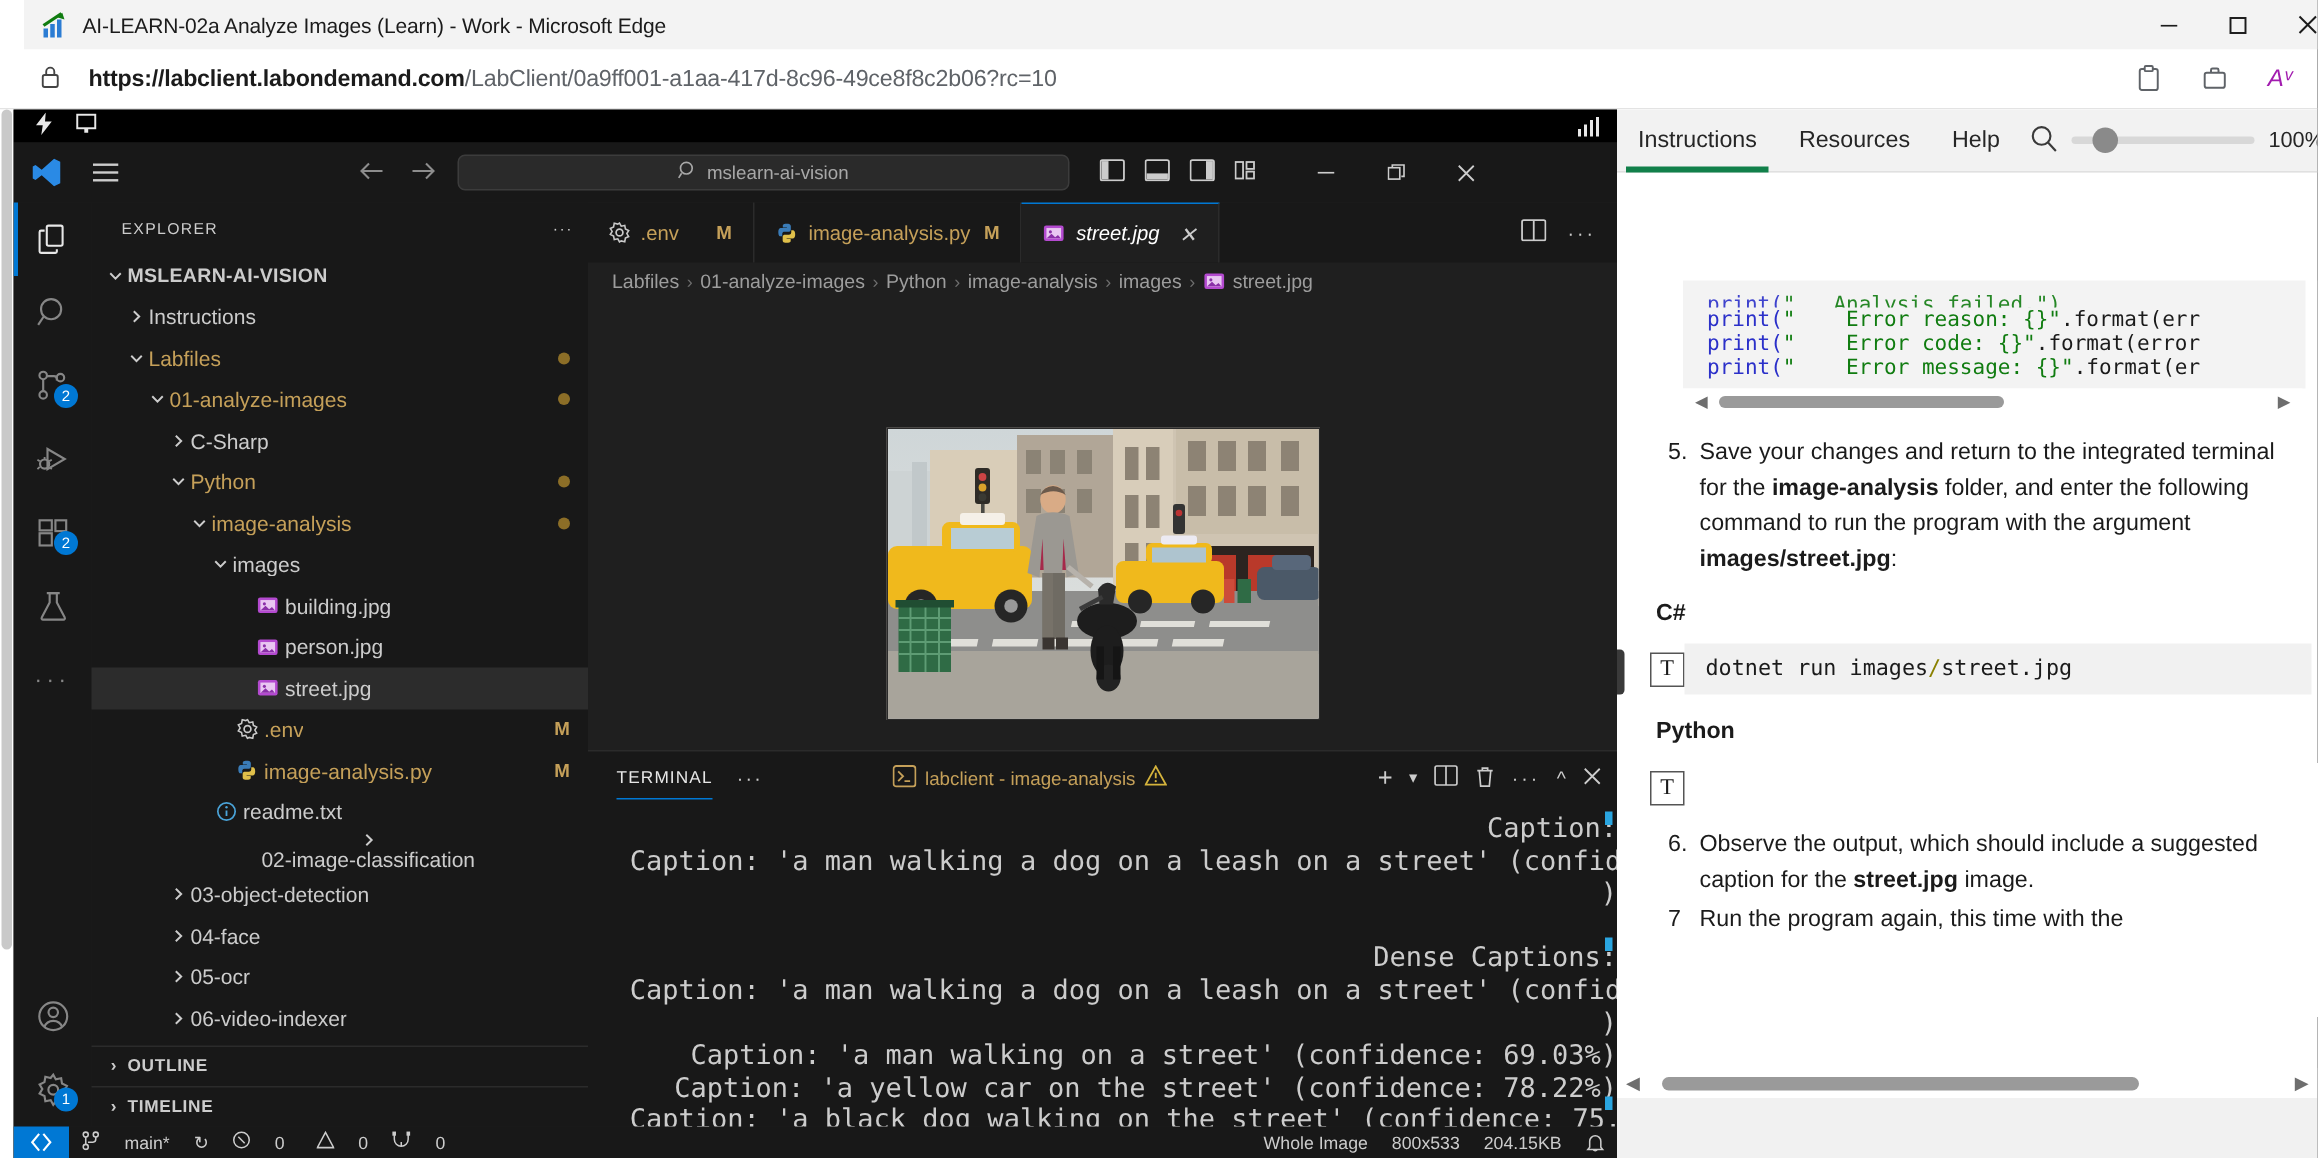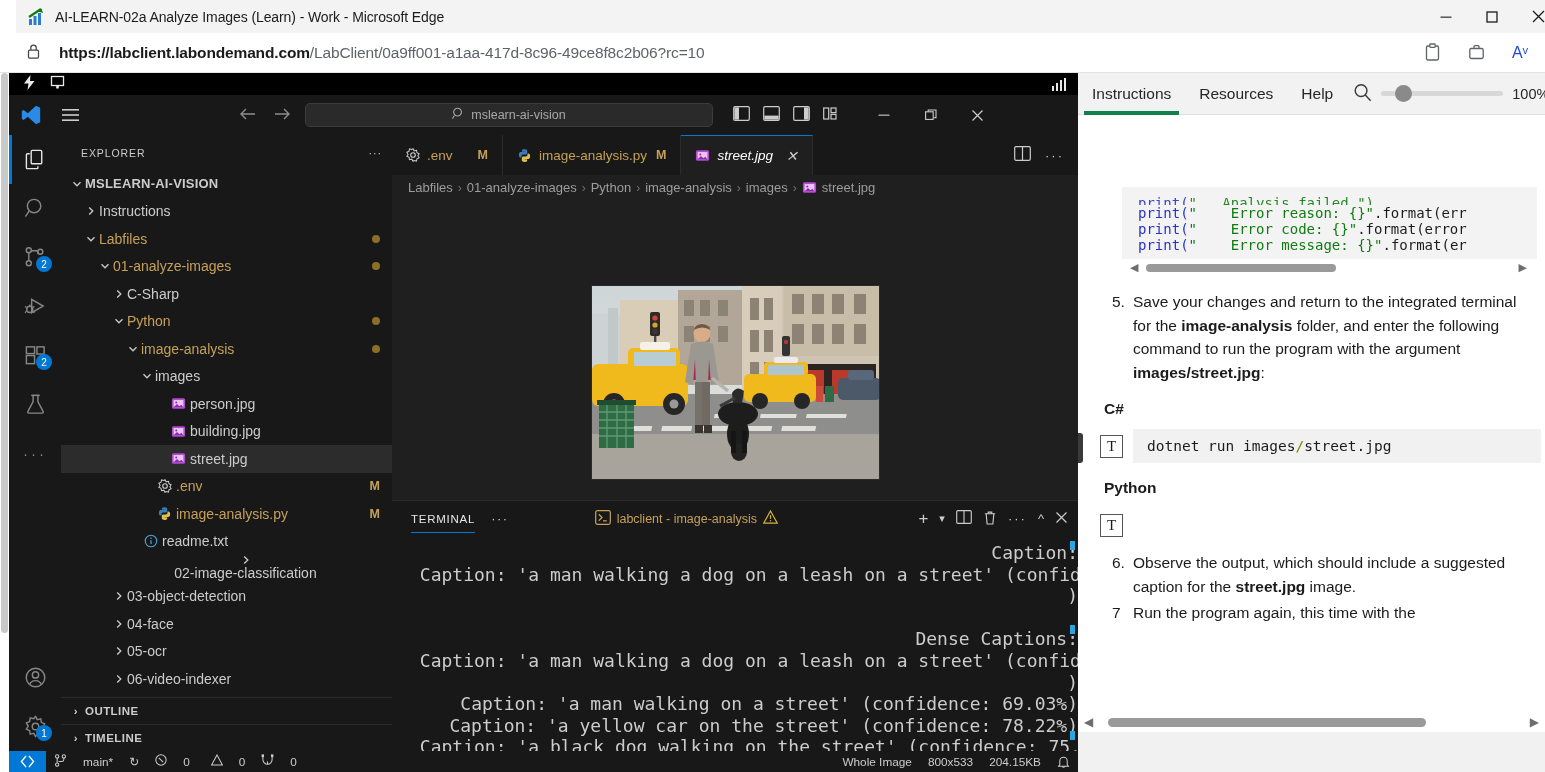--- a/index.html
+++ b/index.html
@@ -45,21 +45,21 @@
     font-size: 15.5px; color: #5f6368; white-space: nowrap;
     letter-spacing: -0.15px;
   }
   #edge-url b { color: #1b1b1b; font-weight: 600; }
   #edge-toolbar-right {
     margin-left: auto; display: flex; align-items: center; gap: 6px;
     margin-right: 6px;
   }
   .edge-tbicon {
     width: 38px; height: 32px; display: flex; align-items: center;
-    justify-content: center; color: #1d4ed8;
+    justify-content: center; color: #a21caf; font-style: italic;
   }
 
   
   #browser-scroll {
     position: absolute; left: 0; top: 73px; width: 9px; height: 699px;
     background: #ffffff;
   }
   #browser-scroll .thumb {
     position: absolute; left: 1px; top: 0px; width: 7px; height: 560px;
     background: #c9c9c9; border-radius: 4px;
@@ -297,21 +297,21 @@
     font-size: 15.5px; font-weight: 700; color: #1b1b1b;
     margin: 16px 0 11px 26px;
   }
   .cmd-row { display: flex; align-items: stretch; margin-right: 4px; }
   .cmd-t {
     width: 23px; height: 23px; border: 1px solid #555; margin-left: 22px; margin-top: 6px;
     display: flex; align-items: center; justify-content: center;
     font-family: "Liberation Serif", serif; font-size: 15px; color: #1b1b1b; flex: none;
   }
   .cmd-box {
-    flex: 1; background: #f1f1f1; margin-left: 10px; padding: 9px 0 9px 14px;
+    flex: 1; background: #f1f1f1; padding: 9px 0 9px 14px;
     font-family: "DejaVu Sans Mono", monospace; font-size: 14.5px;
     color: #1b1b1b; white-space: nowrap; overflow: hidden;
   }
   .cmd-box .sl { color: #8a8000; }
 
   #lab-bottom-scroll {
     position: absolute; left: 0; bottom: 40px; width: 467px; height: 20px;
     display: flex; align-items: center; padding: 0 6px; background: #fff;
   }
   #lab-footer { position: absolute; left: 0; bottom: 0; width: 467px; height: 40px; background: #f1f1f1; }
@@ -626,33 +626,33 @@
         <div class="tree-row" style="padding-left: 92px;">
           <span class="chev"></span>
           <span class="ficon">
             <svg width="15" height="15" viewBox="0 0 16 16">
               <rect x="1" y="2.5" width="14" height="11" rx="1.6" fill="#b44ad0"></rect>
               <rect x="2.8" y="4.3" width="10.4" height="7.4" fill="#e9c6f2"></rect>
               <circle cx="5.6" cy="7" r="1.1" fill="#8a2fa8"></circle>
               <path d="M3 11.6 L6.4 8.4 L9 10.8 L11 9.3 L13 11.6 Z" fill="#8a2fa8"></path>
             </svg>
           </span>
-          <span class="label" style="color: rgb(204, 204, 204);">person.jpg</span>
+          <span class="label" style="color: rgb(204, 204, 204);">building.jpg</span>
         </div>
         <div class="tree-row" style="padding-left: 92px;">
           <span class="chev"></span>
           <span class="ficon">
             <svg width="15" height="15" viewBox="0 0 16 16">
               <rect x="1" y="2.5" width="14" height="11" rx="1.6" fill="#b44ad0"></rect>
               <rect x="2.8" y="4.3" width="10.4" height="7.4" fill="#e9c6f2"></rect>
               <circle cx="5.6" cy="7" r="1.1" fill="#8a2fa8"></circle>
               <path d="M3 11.6 L6.4 8.4 L9 10.8 L11 9.3 L13 11.6 Z" fill="#8a2fa8"></path>
             </svg>
           </span>
-          <span class="label" style="color: rgb(204, 204, 204);">building.jpg</span>
+          <span class="label" style="color: rgb(204, 204, 204);">person.jpg</span>
         </div>
         <div class="tree-row selected" style="padding-left: 92px;">
           <span class="chev"></span>
           <span class="ficon">
             <svg width="15" height="15" viewBox="0 0 16 16">
               <rect x="1" y="2.5" width="14" height="11" rx="1.6" fill="#b44ad0"></rect>
               <rect x="2.8" y="4.3" width="10.4" height="7.4" fill="#e9c6f2"></rect>
               <circle cx="5.6" cy="7" r="1.1" fill="#8a2fa8"></circle>
               <path d="M3 11.6 L6.4 8.4 L9 10.8 L11 9.3 L13 11.6 Z" fill="#8a2fa8"></path>
             </svg>

